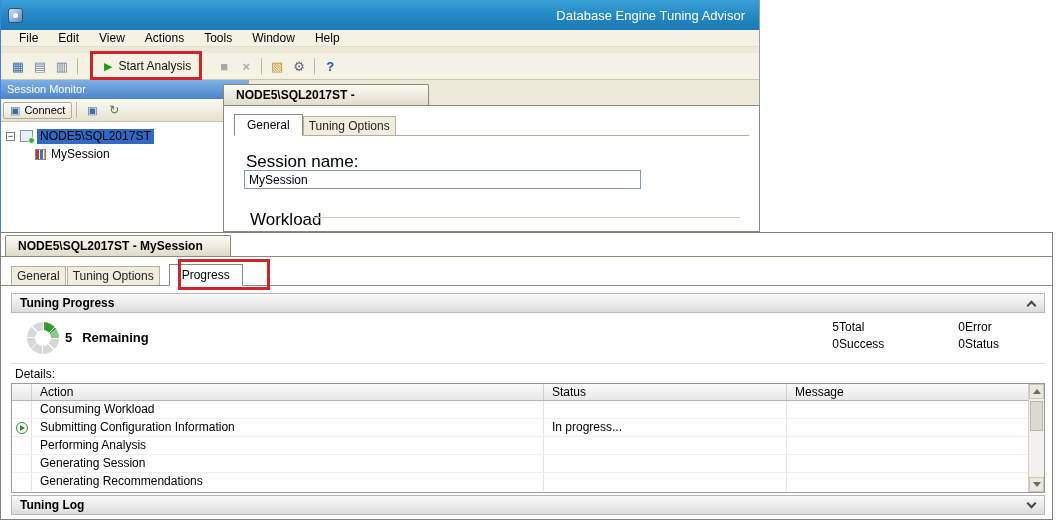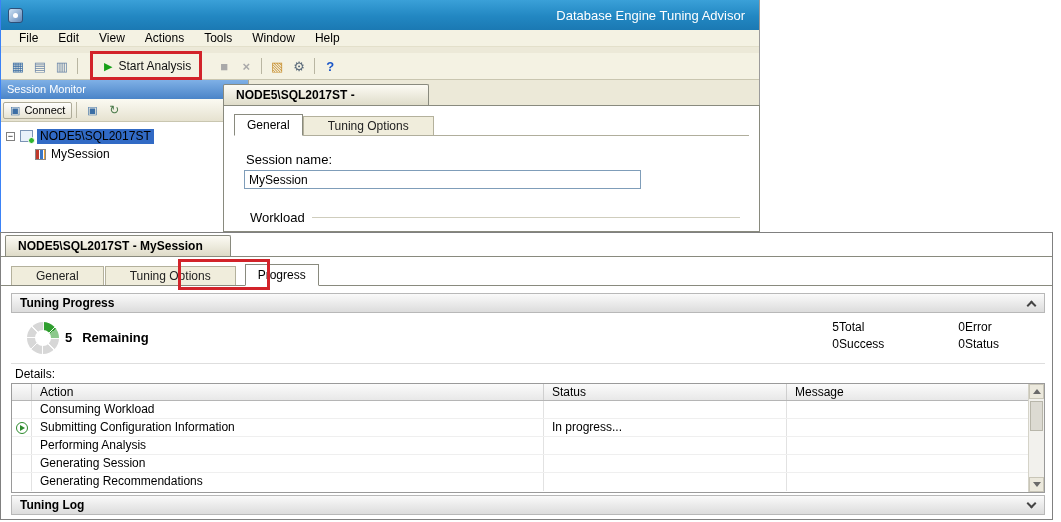--- a/index.html
+++ b/index.html
@@ -79,22 +79,22 @@
     background:linear-gradient(180deg,#fcfbf4,#dedbc8); border:1px solid #898a7e; border-bottom:none;
     border-radius:2px 2px 0 0; font-weight:bold; font-size:12px; line-height:20px; padding:0 12px;
   }
   .top-doc-tab { position:absolute; left:222px; top:84px; height:22px; width:206px; }
   .top-doc-body { position:absolute; left:222px; top:105px; width:537px; height:127px; background:#fff; border:1px solid #898a7e; }
   .inner-tabstrip { position:absolute; left:10px; right:10px; top:8px; height:22px; border-bottom:1px solid #b0ae9c; display:flex; align-items:flex-end; }
   .tabA {
     padding:3px 12px; background:#fff; border:1px solid #898a7e; border-bottom:1px solid #fff;
     margin-bottom:-1px; font-size:12px; position:relative; z-index:2;
   }
-  .tabI { padding:2px 24px; background:#f0eddc; border:1px solid #b4b19c; border-bottom:none; font-size:12px; color:#222; }
-  .field-label { position:absolute; font-size:13px; }
+  .tabI { padding:2px 5px; background:#f0eddc; border:1px solid #b4b19c; border-bottom:none; font-size:12px; color:#222; }
+  .field-label { position:absolute; font-size:17px; }
   .text-input { position:absolute; border:1px solid #7f9db9; font-size:12px; padding:1px 4px; font-family:"Liberation Sans",sans-serif; }
   .groupbox-line { position:absolute; border-top:1px solid #cfcdbd; height:0; }
 
   
   .progress-panel { position:absolute; left:0; top:232px; width:1053px; height:288px; background:#fff; border:1px solid #808080; }
   .pp-doc-tab { position:absolute; left:4px; top:2px; height:21px; width:226px; }
   .pp-topline { position:absolute; left:0; top:23px; width:100%; border-top:1px solid #898a7e; }
   .pp-tabstrip { position:absolute; left:0; top:29px; width:100%; height:24px; border-bottom:1px solid #898a7e; display:flex; align-items:flex-end; padding-left:10px; }
   .pp-tabstrip .tabA { border-bottom:1px solid #fff; }
   .section-header {

